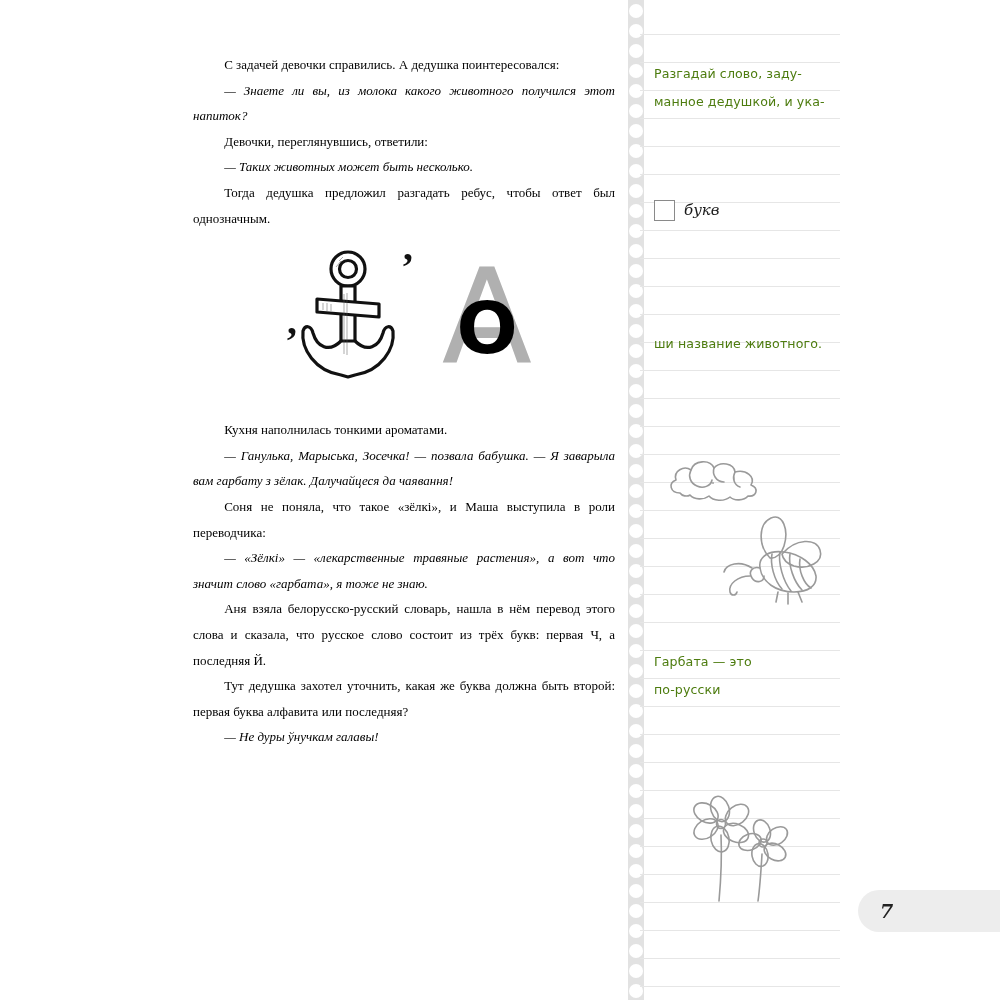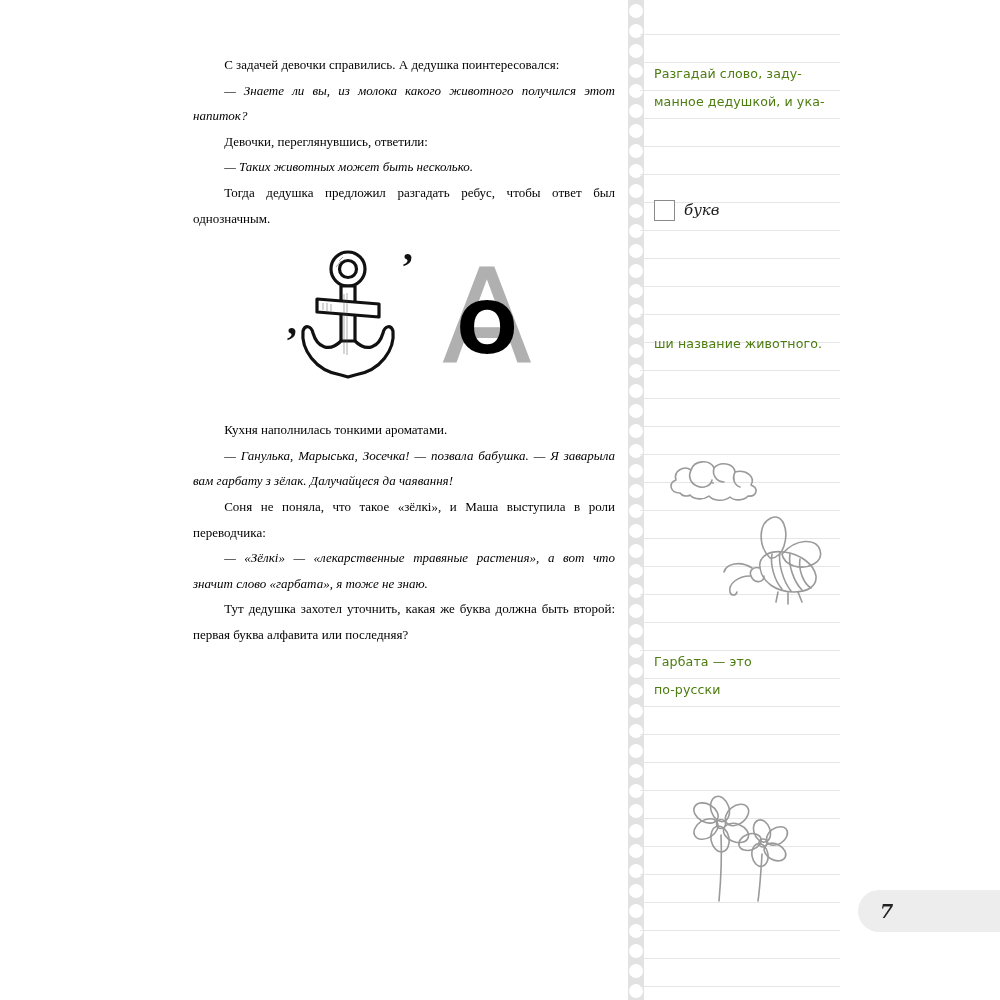--- a/index.html
+++ b/index.html
@@ -265,21 +265,23 @@
         <div id="rebus-letter-o">О</div>
       </div>
 
     </div>
   </div>
 
   <p class="story-para">Кухня наполнилась тонкими арома­тами.</p>
   <p class="story-para dash-para">— Ганулька, Марыська, Зосечка! — позвала бабушка. — Я заварыла вам гар­бату з зёлак. Далучайцеся да чаявання!</p>
   <p class="story-para">Соня не поняла, что такое «зёлкi», и Маша выступила в роли переводчика:</p>
   <p class="story-para dash-para">— «Зёлкi» — «лекарственные травя­ные растения», а вот что значит слово «гарбата», я тоже не знаю.</p>
+  <p class="story-para">Аня взяла белорусско-русский сло­варь, нашла в нём перевод этого сло­ва и сказала, что русское слово состоит из трёх букв: первая Ч, а последняя Й.</p>
   <p class="story-para">Тут дедушка захотел уточнить, какая же буква должна быть второй: первая буква алфавита или последняя?</p>
+  <p class="story-para dash-para">— Не дуры ўнучкам галавы!</p>
 
 </div>
 
 <div id="spiral-binding" style="background: rgb(226, 226, 226);">
     <div class="spiral-hole" style="top: 4px;"></div>
     <div class="spiral-hole" style="top: 24px;"></div>
     <div class="spiral-hole" style="top: 44px;"></div>
     <div class="spiral-hole" style="top: 64px;"></div>
     <div class="spiral-hole" style="top: 84px;"></div>
     <div class="spiral-hole" style="top: 104px;"></div>

